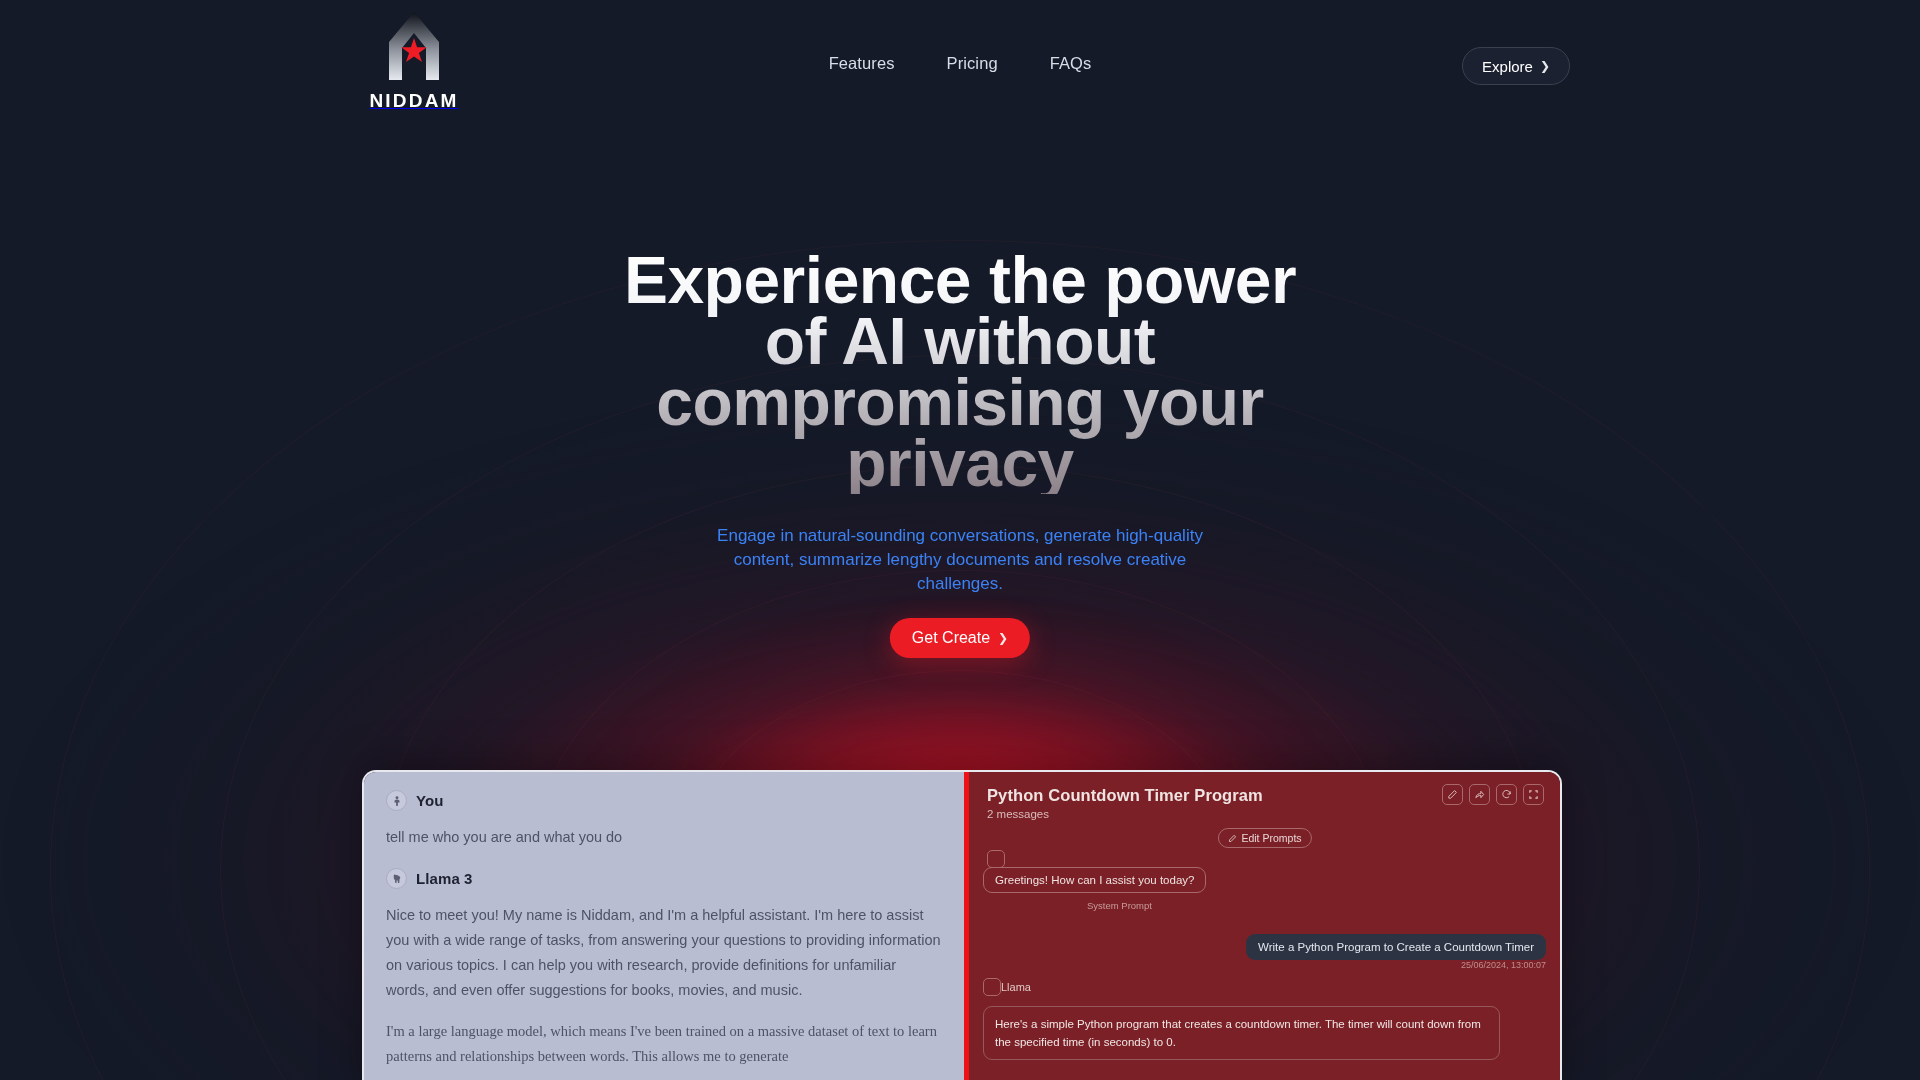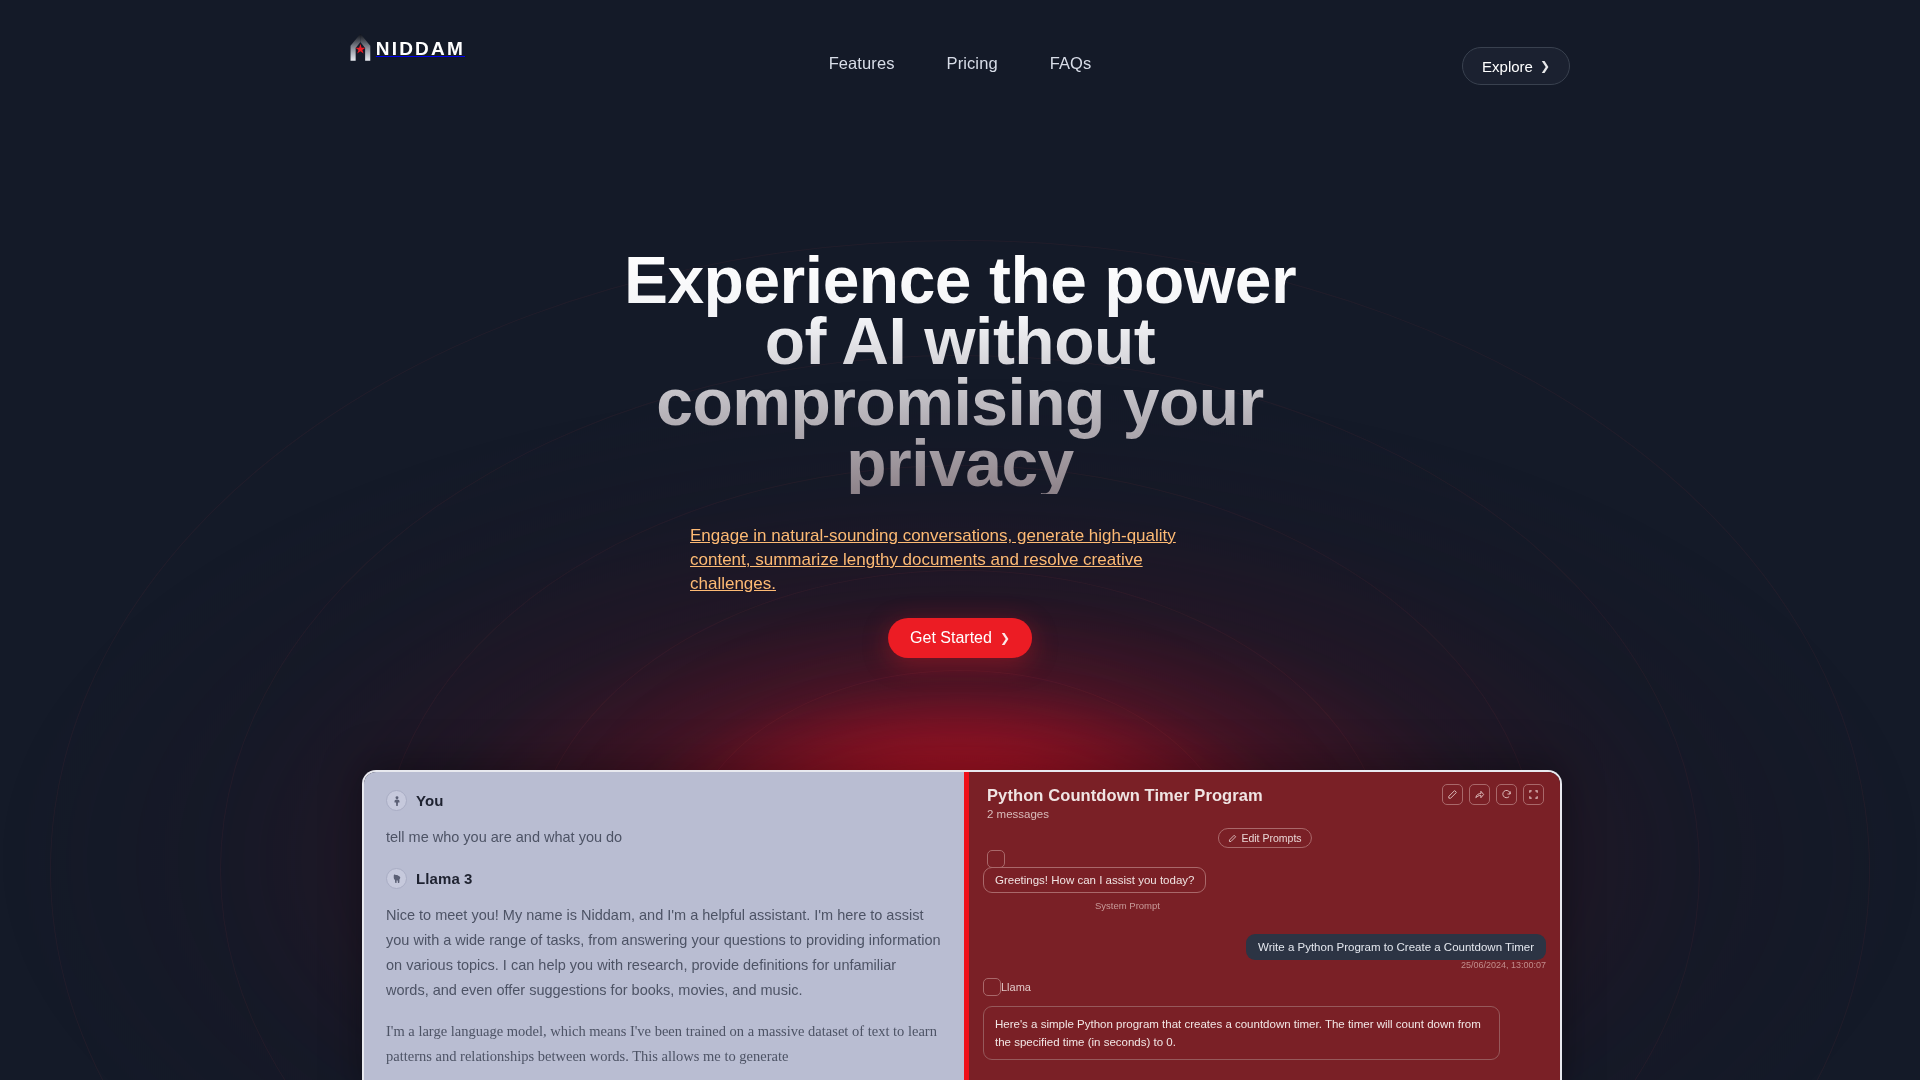--- a/index.html
+++ b/index.html
@@ -46,22 +46,22 @@
     border-radius:50%;
     border:1px solid rgba(255,90,90,0.055);
   }
 
   
   .header {
     position:absolute; top:0; left:0; width:1920px; height:130px;
     display:flex; align-items:center; z-index:20;
   }
   .logo-wrap {
-    position:absolute; left:345px; top:8px;
-    width:120px; display:flex; flex-direction:row; align-items:center;text-decoration:underline;
+    position:absolute; left:354px; top:8px;
+    width:120px; display:flex; flex-direction:column; align-items:center;text-decoration:underline;
   }
   .logo-mark { width:78px; height:80px; display:block; }
   .logo-text {
     color:#fff; font-size:19px; font-weight:700; letter-spacing:2.2px;
     margin-top:2px; font-family:"Liberation Sans", sans-serif;
   }
 
   .nav {
     position:absolute; left:50%; top:54px; transform:translateX(-50%);
     display:flex; gap:52px;
@@ -89,22 +89,22 @@
     position:absolute; top:250px; left:50%; transform:translateX(-50%);
     width:1100px; text-align:center;
     font-size:66px; font-weight:700; line-height:61px;
     letter-spacing:-0.5px;
     background:linear-gradient(to bottom, #ffffff 0%, #f2f3f6 28%, #b9b6bc 66%, #8d8289 100%);
     -webkit-background-clip:text; background-clip:text;
     -webkit-text-fill-color:transparent; color:transparent;
   }
   .subtitle {
     position:absolute; top:524px; left:50%; transform:translateX(-50%);
-    width:540px; 
-    color:#fdba74; font-size:17px; line-height:24px;text-decoration:underline;
+    width:540px; text-align:center;
+    color:#3b82f6; font-size:17px; line-height:24px;
   }
   .cta {
     position:absolute; top:618px; left:50%; transform:translateX(-50%);
     height:40px; padding:0 22px;
     display:flex; align-items:center; gap:8px;
     background:#ec1c24;
     border:none; border-radius:24px;
     color:#fff; font-size:16px; cursor:pointer;
     box-shadow:0 6px 26px rgba(236,28,36,0.36);
   }
@@ -169,21 +169,21 @@
   .sys-avatar {
     position:absolute; left:18px; top:78px;
     width:18px; height:18px; border-radius:5px; border:1px solid #a9686a;
   }
   .bubble-sys {
     position:absolute; left:14px; top:95px;
     padding:6px 11px; border:1px solid #a9686a; border-radius:9px;
     font-size:11.5px; color:#f0e2e1; max-width:330px;
   }
   .sys-label {
-    position:absolute; left:126px; top:128px;
+    position:absolute; left:118px; top:128px;
     font-size:9.5px; color:#c89a99;
   }
   .bubble-user {
     position:absolute; right:14px; top:162px;
     padding:7px 12px; background:#2c3444; border-radius:9px;
     font-size:11.5px; color:#e4e7ee; white-space:nowrap;
   }
   .user-time {
     position:absolute; right:14px; top:188px;
     font-size:9px; color:#c08c8b;
@@ -254,21 +254,21 @@
   <h1 class="headline">
     <span>Experience the power</span><br>
     <span>of AI without</span><br>
     <span>compromising your</span><br>
     <span>privacy</span>
   </h1>
 
   <p class="subtitle">Engage in natural-sounding conversations, generate high-quality content, summarize lengthy documents and resolve creative challenges.</p>
 
   <button class="cta">
-    <span>Get Started</span>
+    <span>Get Create</span>
     <span class="chev">❯</span>
   </button>
 </section>
 
 <div class="mockup">
 
   <div class="chat-pane">
 
     <div class="block">
       <div class="msg-head">

